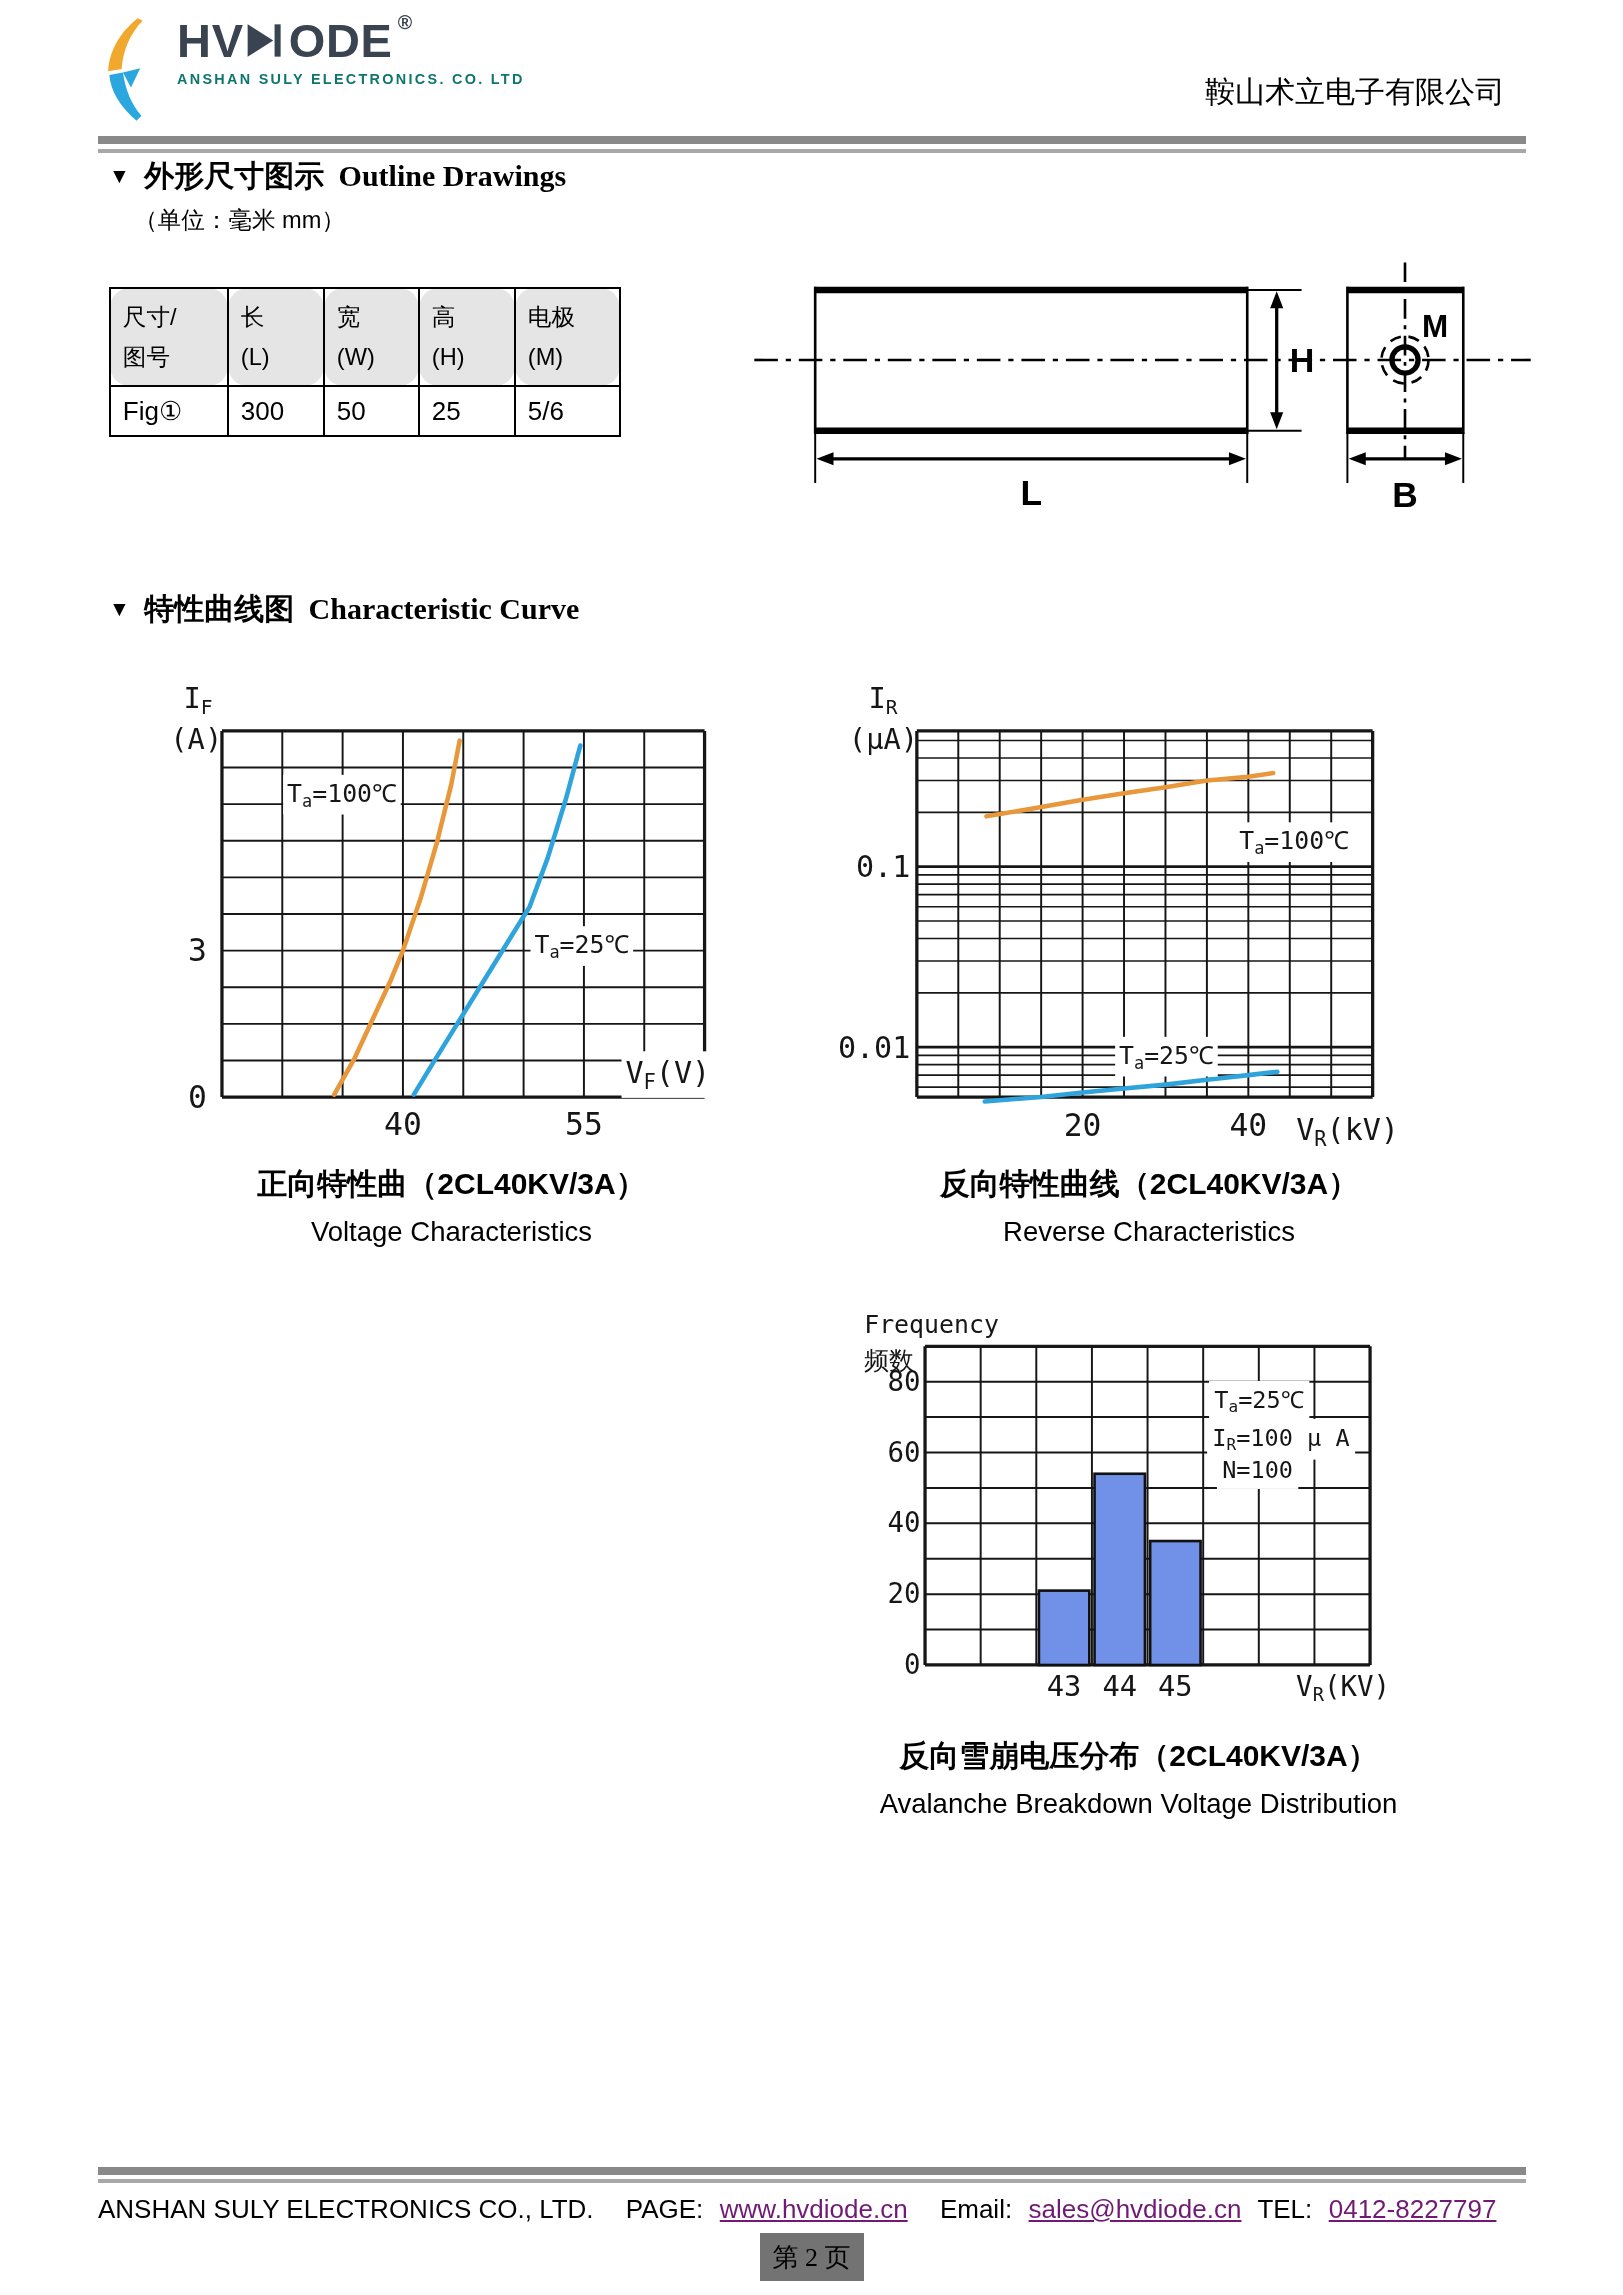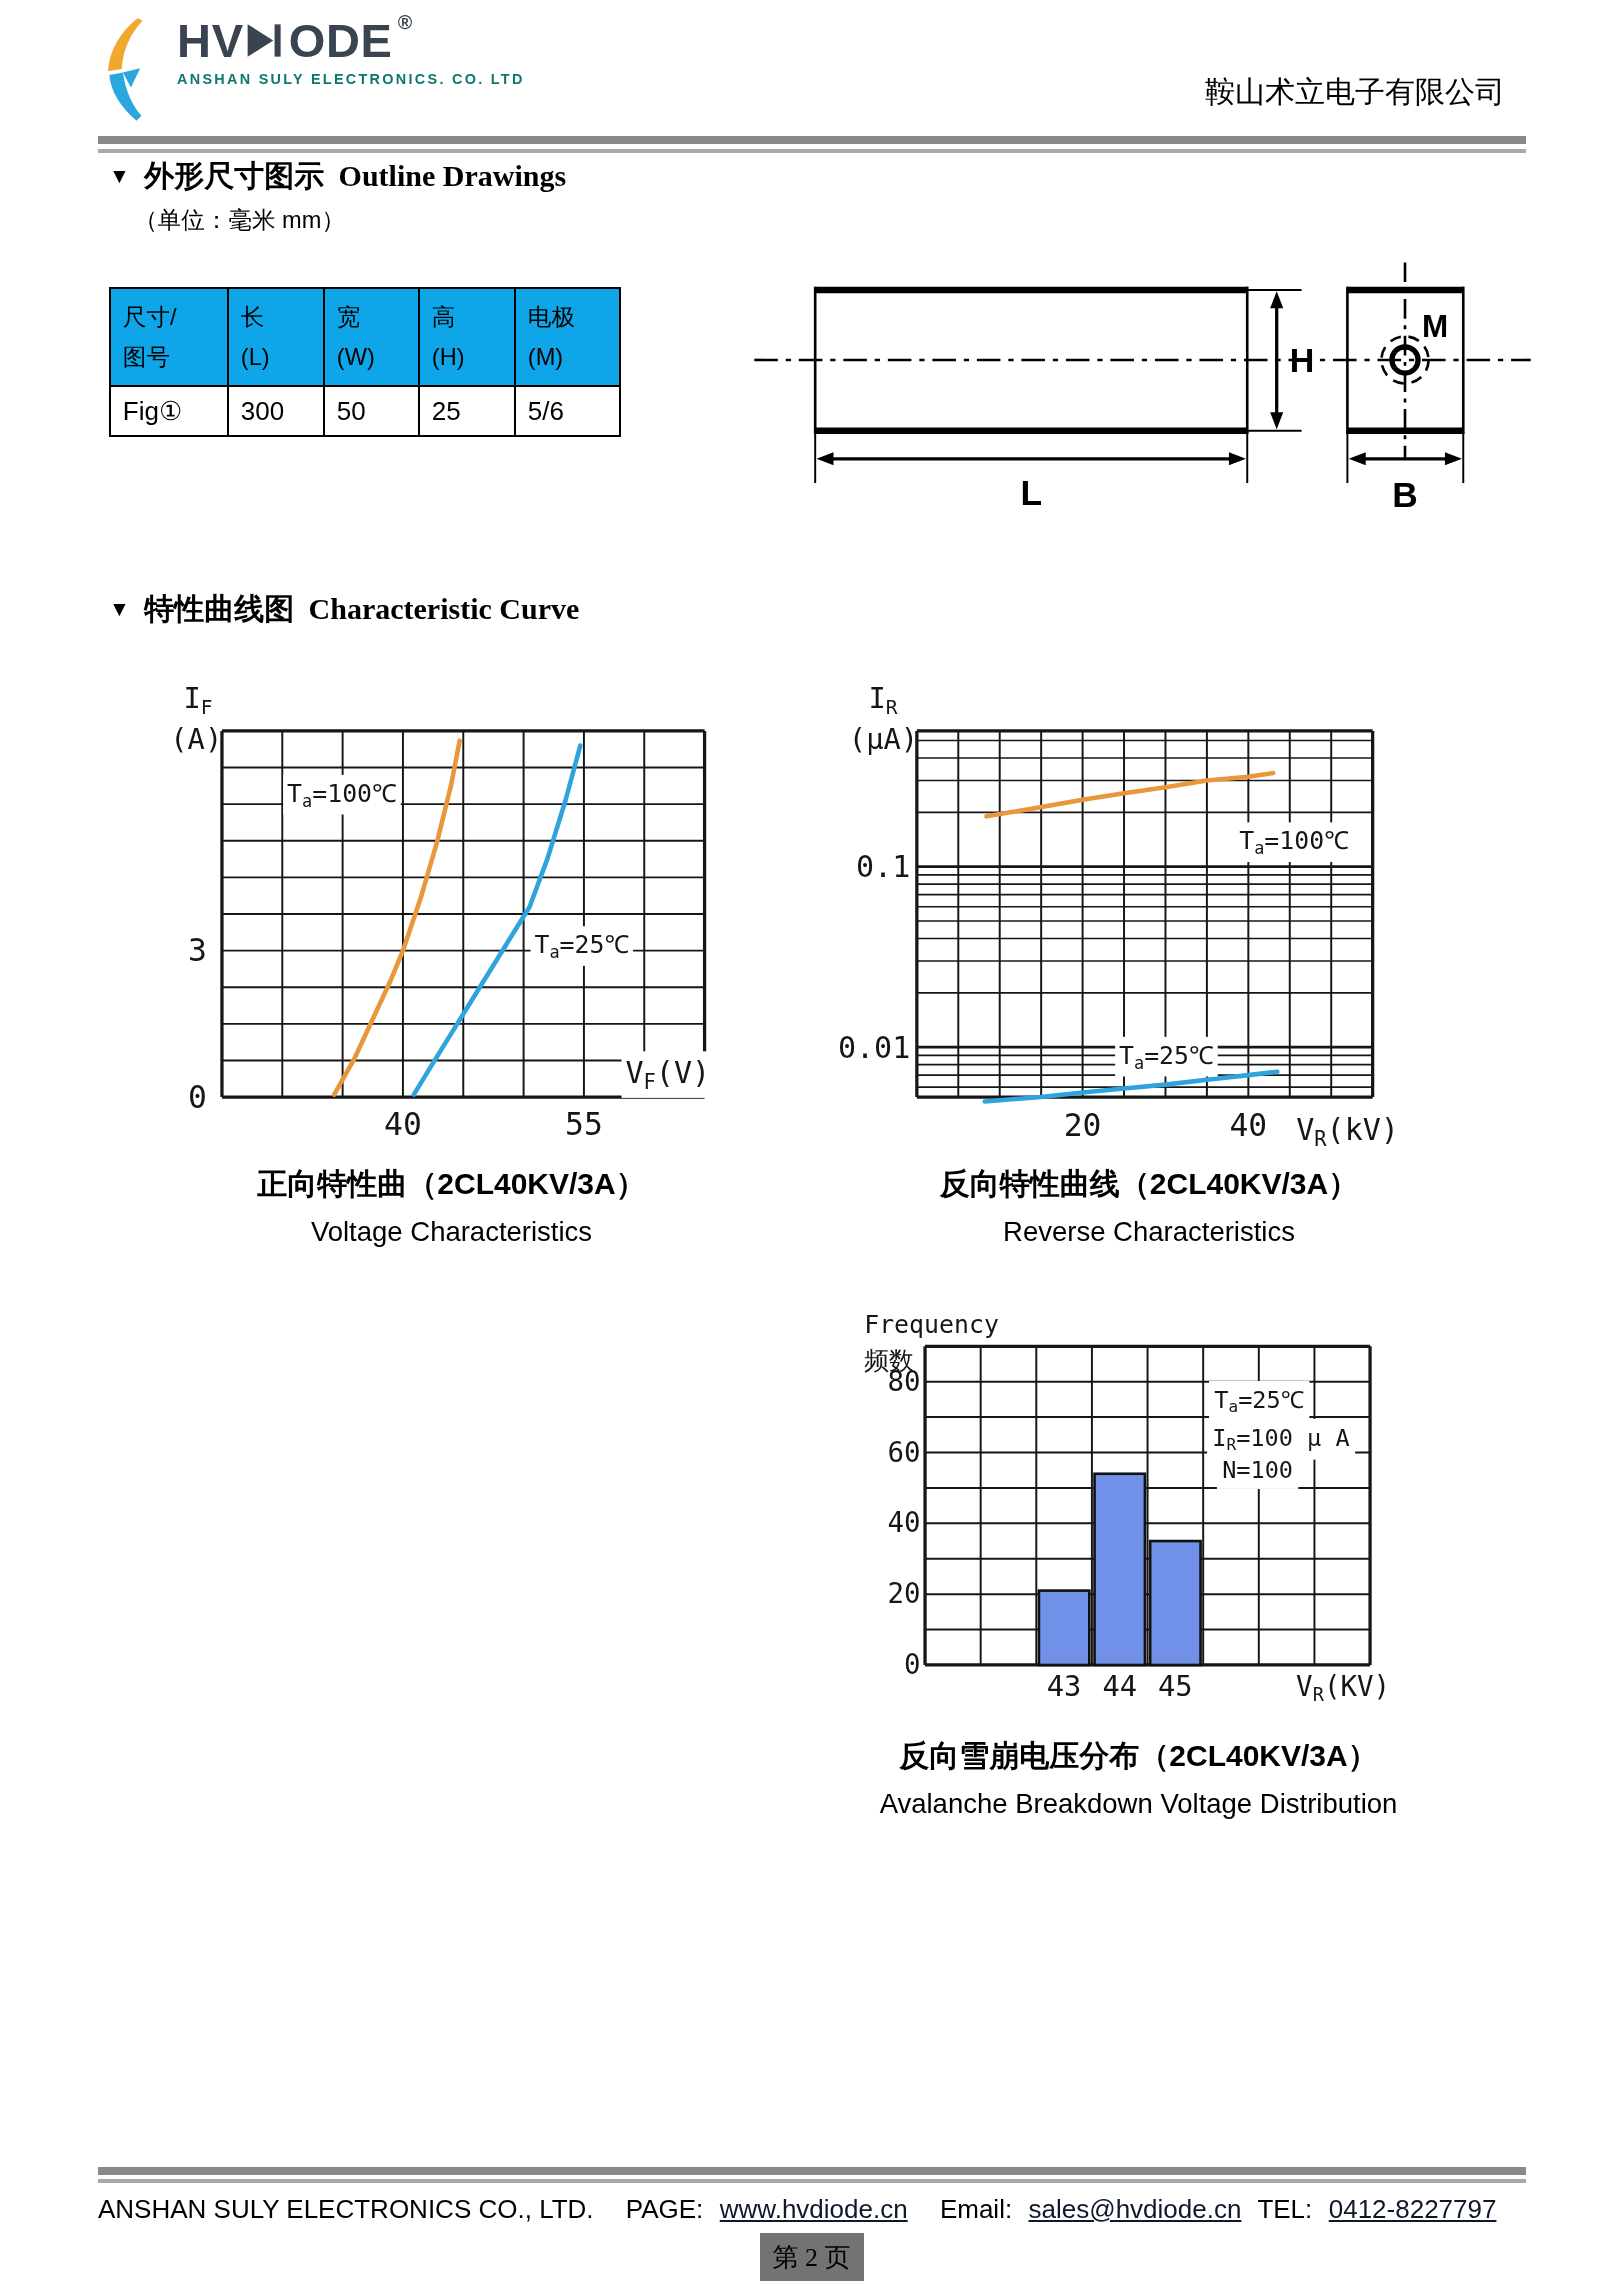--- a/index.html
+++ b/index.html
@@ -23,34 +23,34 @@
   
   .sec{display:flex;align-items:baseline;gap:14.4px;}
   .sec .marker{font-size:21px;transform:translateY(-2.6px);}
   .sec .cn{font-size:30px;font-weight:bold;}
   .sec .en{font-size:30px;font-weight:bold;font-family:"Liberation Serif",serif;}
   .unitnote{left:134px;top:204px;font-size:23.6px;}
 
   
   .dimtable{left:109px;top:287px;border-collapse:collapse;table-layout:fixed;}
   .dimtable td{border:2px solid #000;padding:0 0 0 11.8px;vertical-align:middle;}
-  .dimtable .hd{background:#0ea5e9;height:96px;font-size:23.6px;line-height:1.7;}
+  .dimtable .hd{background:#e5e5e5;height:96px;font-size:23.6px;line-height:1.7;border-radius:20px;}
   .dimtable .dt{height:48px;font-size:26px;}
 
   
   .cap{text-align:center;}
   .cap .cap-cn{font-size:30px;font-weight:bold;}
   .cap .cap-en{font-size:27.5px;margin-top:10.5px;}
 
   
   .footer-line{left:98px;top:2194px;font-size:26px;white-space:nowrap;
                font-stretch:condensed;}
   .footer-line .gap{display:inline-block;width:25px;}
   .footer-line .sgap{display:inline-block;width:9.2px;}
-  .lnk{color:#0f172a;text-decoration:underline;cursor:pointer;}
+  .lnk{color:#701a75;text-decoration:underline;cursor:pointer;}
   .pagebox{top:2233px;left:50%;transform:translateX(-50%);background:#737373;
            padding:6.5px 13px;font-size:26px;font-family:"Liberation Serif",serif;}
 </style>
 </head>
 <body>
 
 <div class="page">
 
   <div class="abs logo">
     <svg width="58" height="105" viewBox="0 0 90 170">

